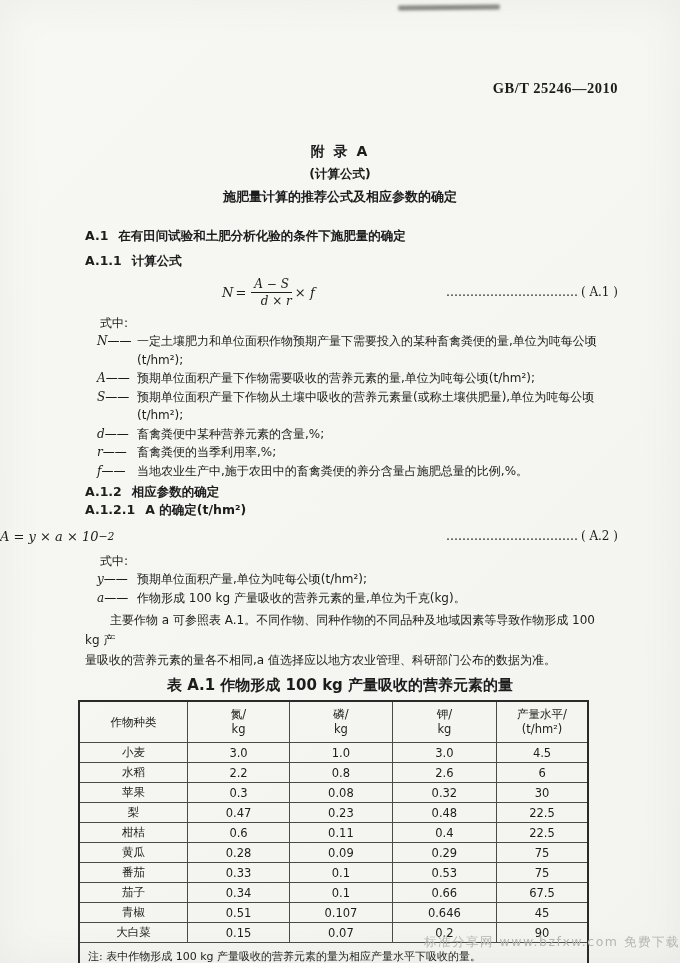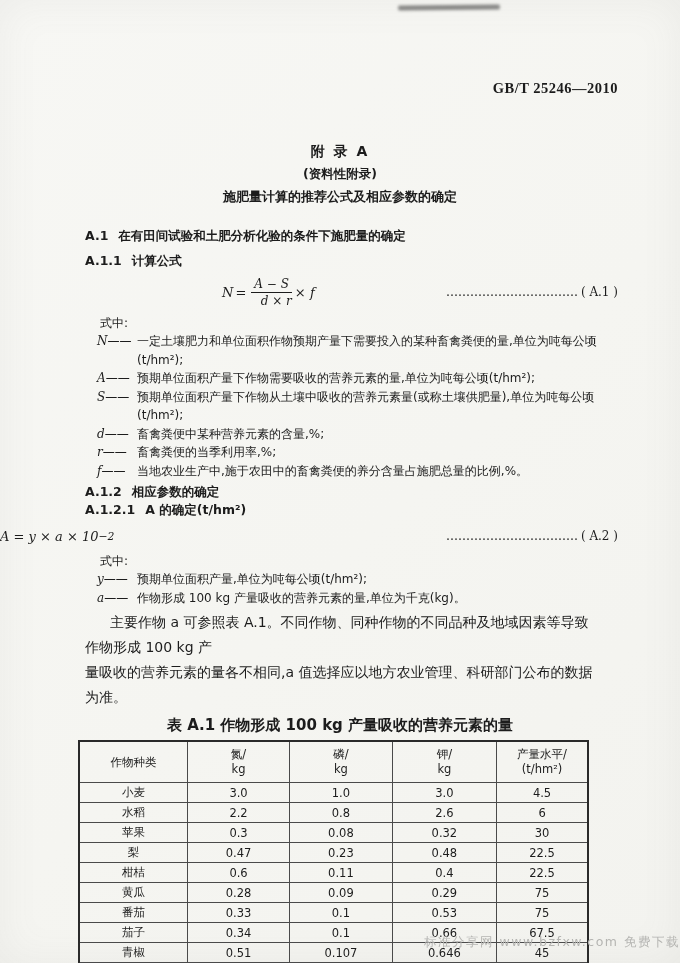--- a/index.html
+++ b/index.html
@@ -54,21 +54,21 @@
   }
   .eq-label{white-space:nowrap;font-size:12px;font-style:normal;}
   .where{margin-left:100px;font-size:12px;line-height:18px;margin-top:3px;}
   .def{display:flex;margin-left:97px;font-size:12px;line-height:18.5px;}
   .def-sym{
     min-width:40px;flex:0 0 40px;
     font-family:"DejaVu Serif","Liberation Serif",serif;
     font-style:italic;
   }
   .def-text{flex:1;max-width:482px;}
-  .para{margin-left:85px;width:510px;font-size:14px;line-height:25px;}
+  .para{margin-left:85px;width:510px;font-size:12px;line-height:20px;}
   .para-indent{text-indent:25px;}
   .para-block{margin-top:3px;}
   .tbl-caption{text-align:center;font-size:15px;font-weight:bold;margin-top:6px;}
   table.a1{
     margin-left:78px;margin-top:5px;
     border-collapse:collapse;
     width:511px;
     font-size:11.5px;
     border:2px solid #2a2a2a;
   }
@@ -91,21 +91,21 @@
 <body>
 
 <div class="page">
 
   <div class="smudge"></div>
 
   <div class="std-code">GB/T 25246—2010</div>
 
   <div class="titles">
     <div class="appendix-title">附  录  A</div>
-    <div class="appendix-type">(资料性附录)</div>
+    <div class="appendix-type">(计算公式)</div>
     <div class="appendix-subject">施肥量计算的推荐公式及相应参数的确定</div>
   </div>
 
   <div class="h-sec h-a1">
     <span class="sec-num">A.1</span><span>在有田间试验和土肥分析化验的条件下施肥量的确定</span>
   </div>
 
   <div class="h-sec h-a11">
     <span class="sec-num">A.1.1</span><span>计算公式</span>
   </div>

